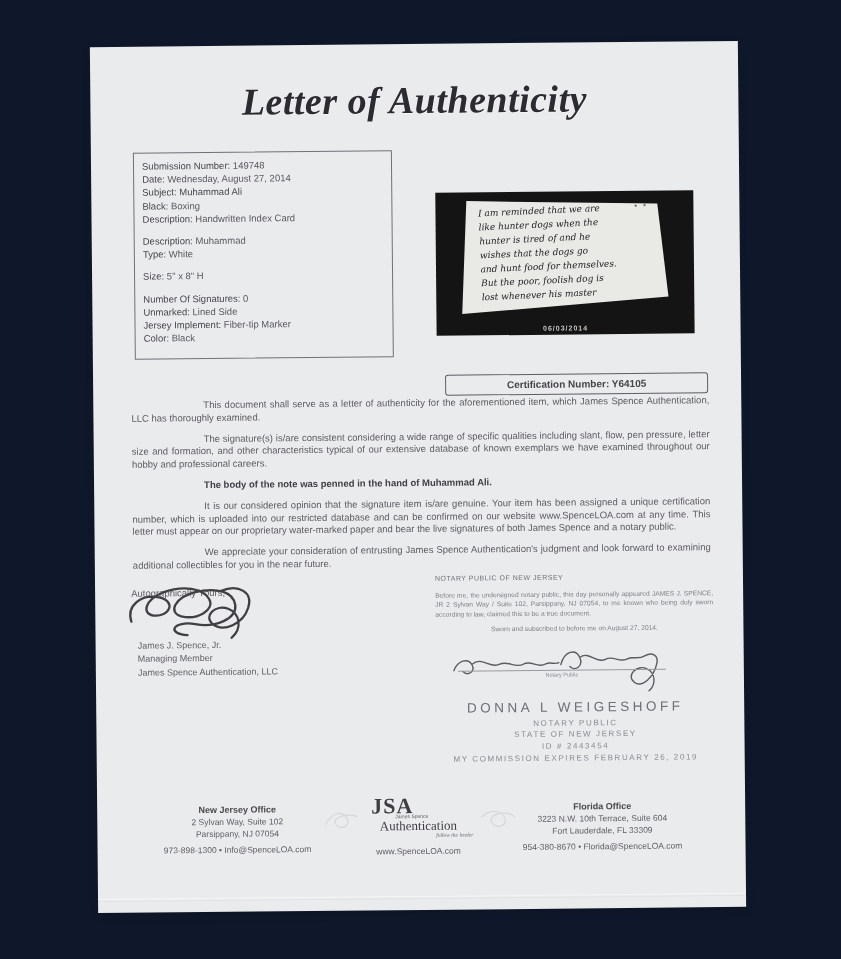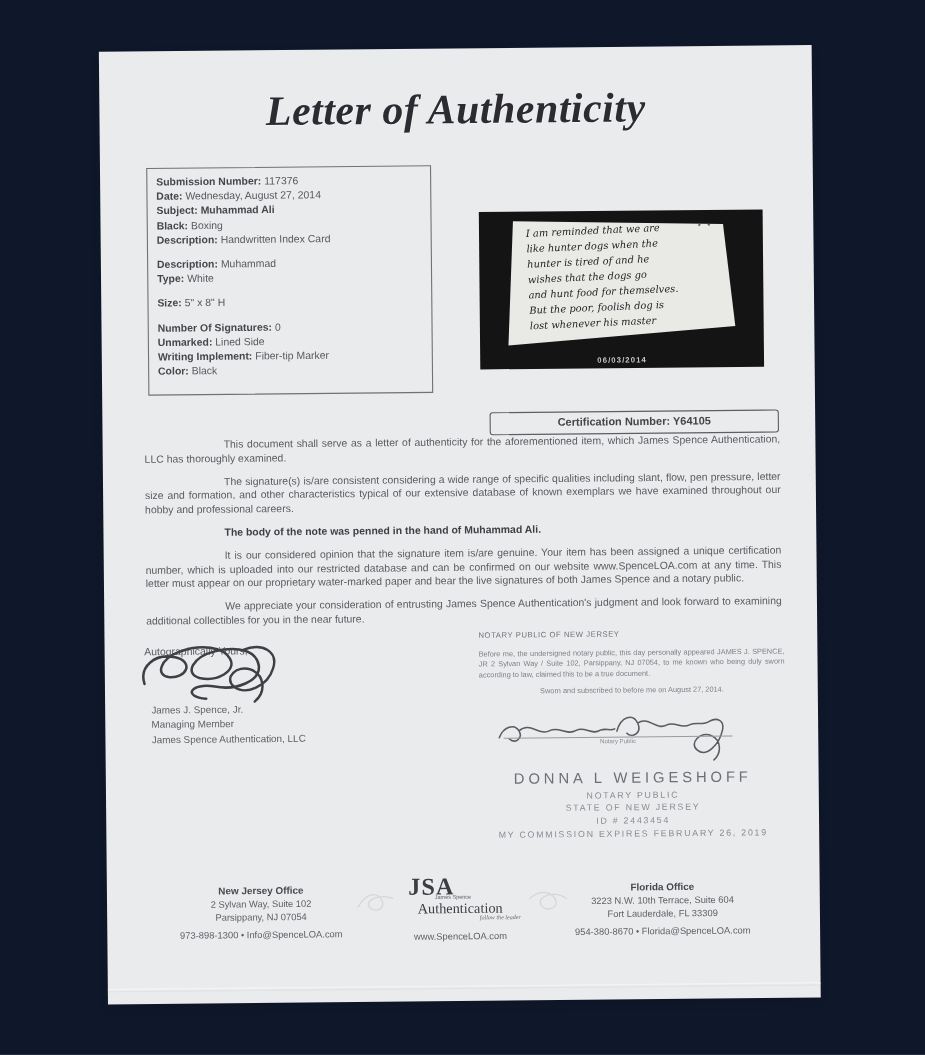--- a/index.html
+++ b/index.html
@@ -23,23 +23,23 @@
   }
 
   
   .detail-box {
     position:absolute; left:42px; top:106px; width:259px; height:207px;
     border:1px solid #717176; padding:6px 8px; font-size:9.5px; line-height:13.2px;
     color:#55555b; background:transparent;
   }
   .detail-row { white-space:nowrap; }
   .detail-row.spacer { height:9px; }
-  .detail-row .lbl { font-weight:bold; color:#46464c; }
+  .detail-row .lbl { font-weight:normal; color:#46464c; }
   .detail-row .val { color:#58585e; }
-  .detail-row .val.bold { font-weight:bold; color:#46464c; }
+  .detail-row .val.bold { font-weight:normal; color:#46464c; }
 
   
   .photo { position:absolute; left:344px; top:149px; width:258px; height:143px; background:#141414; }
   .card { position:absolute; inset:0; background:#e9e9e6;
     clip-path:polygon(12% 6%, 86% 9%, 90% 74%, 10% 85%); }
   .card-text { position:absolute; left:44px; top:11px; width:172px;
     transform:rotate(-2deg);
     font-family:"DejaVu Serif", serif; font-style:italic;
     font-size:9px; line-height:14px; color:#232327; }
   .card-mark { position:absolute; right:46px; top:12px; font-size:7px; color:#232327;
@@ -104,21 +104,21 @@
 
 <div class="stage">
   <div class="paper">
 
     <div class="doc-title">Letter of Authenticity</div>
 
     <div class="detail-box">
 
         <div class="detail-row">
           <span class="lbl">Submission Number:</span>
-          <span class="val">117376</span>
+          <span class="val">149748</span>
         </div>
 
         <div class="detail-row">
           <span class="lbl">Date:</span>
           <span class="val">Wednesday, August 27, 2014</span>
         </div>
 
         <div class="detail-row">
           <span class="lbl">Subject:</span>
           <span class="val bold">Muhammad Ali</span>
@@ -168,21 +168,21 @@
           <span class="lbl">Number Of Signatures:</span>
           <span class="val">0</span>
         </div>
 
         <div class="detail-row">
           <span class="lbl">Unmarked:</span>
           <span class="val">Lined Side</span>
         </div>
 
         <div class="detail-row">
-          <span class="lbl">Writing Implement:</span>
+          <span class="lbl">Jersey Implement:</span>
           <span class="val">Fiber-tip Marker</span>
         </div>
 
         <div class="detail-row">
           <span class="lbl">Color:</span>
           <span class="val">Black</span>
         </div>
       </div>
 
     <div class="photo">

